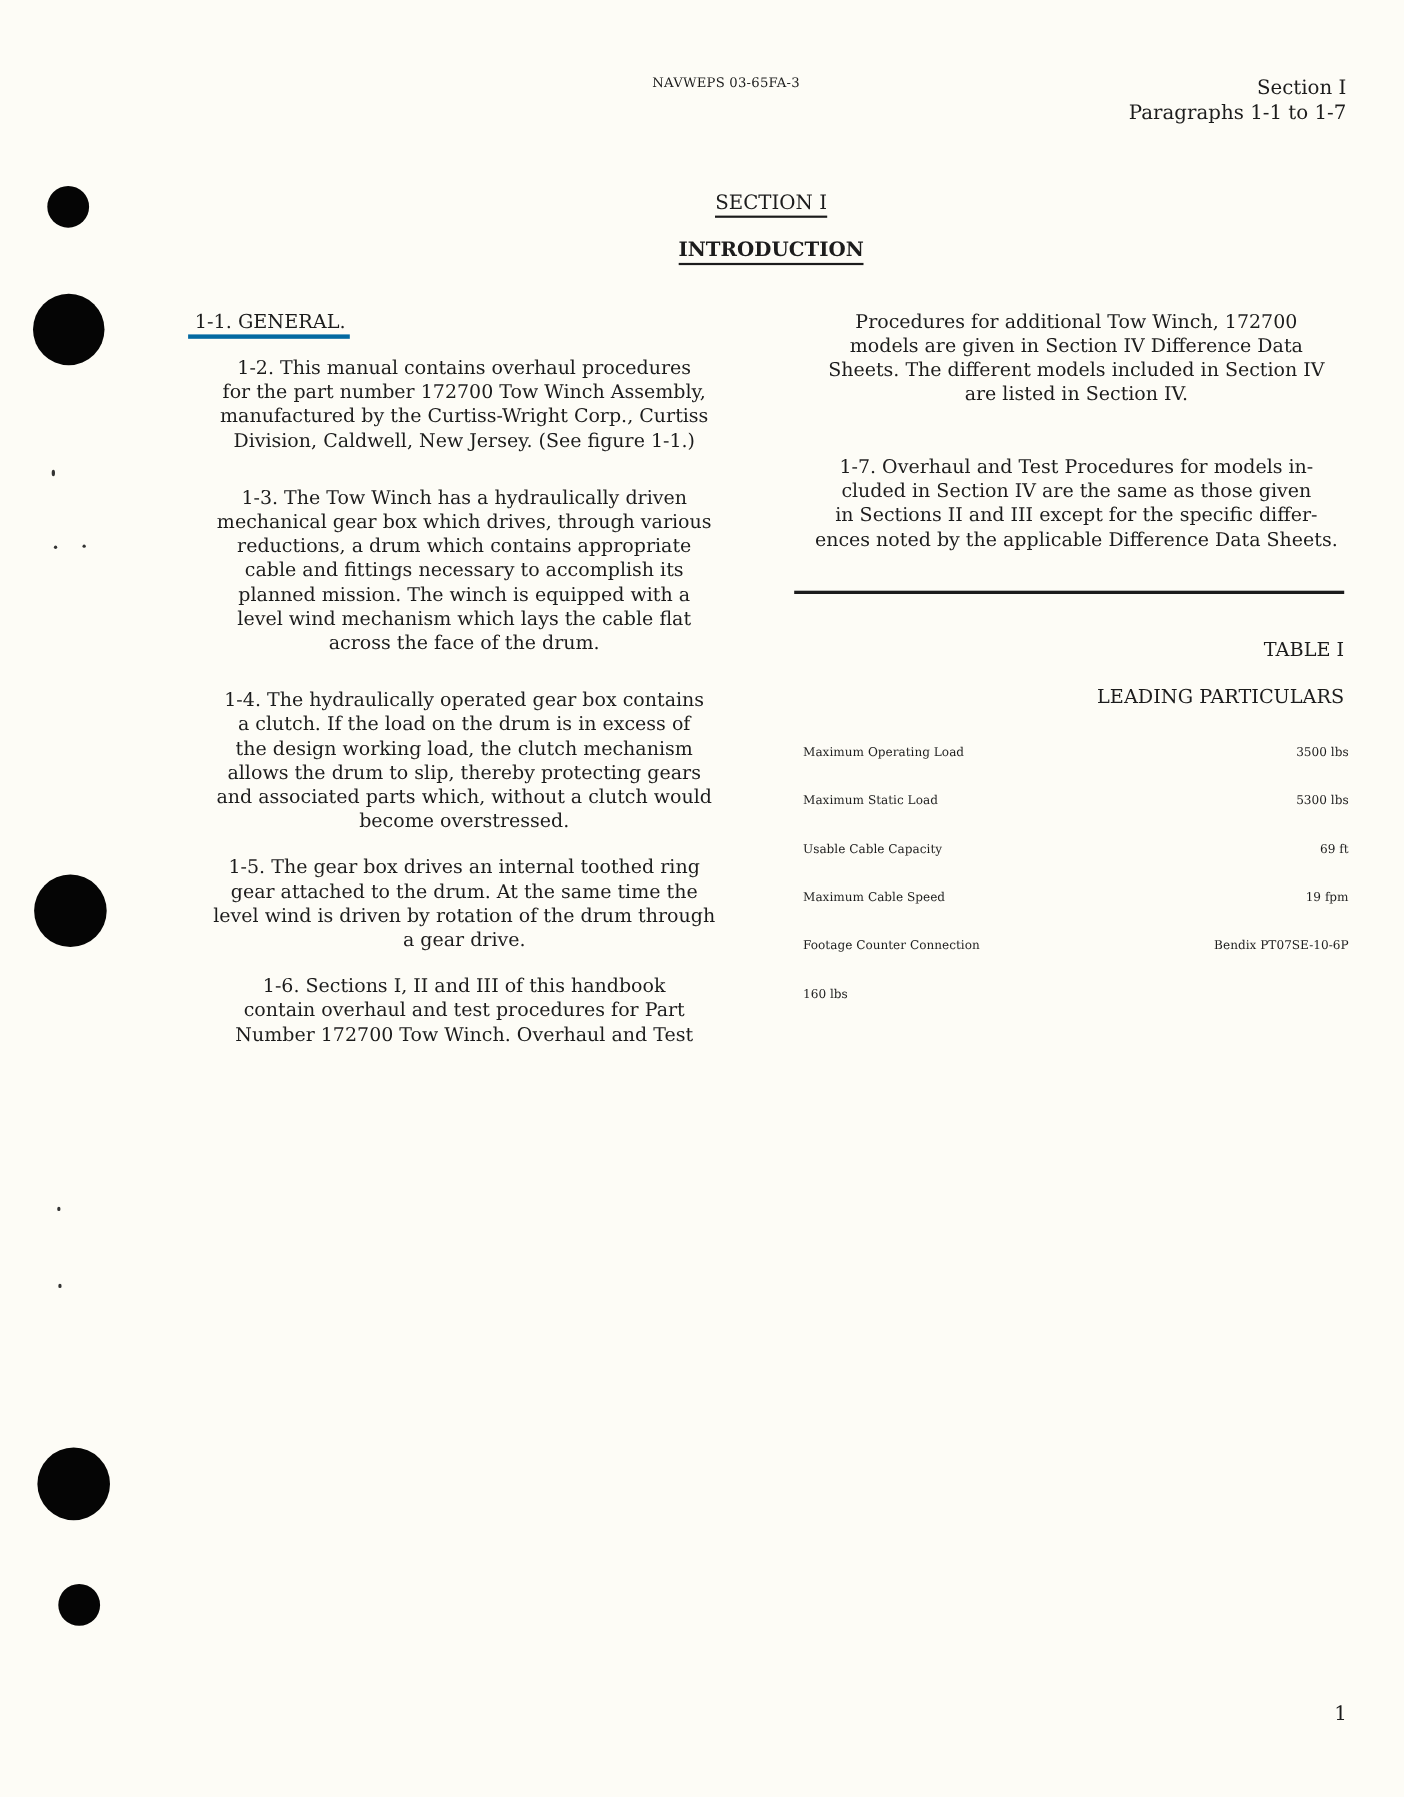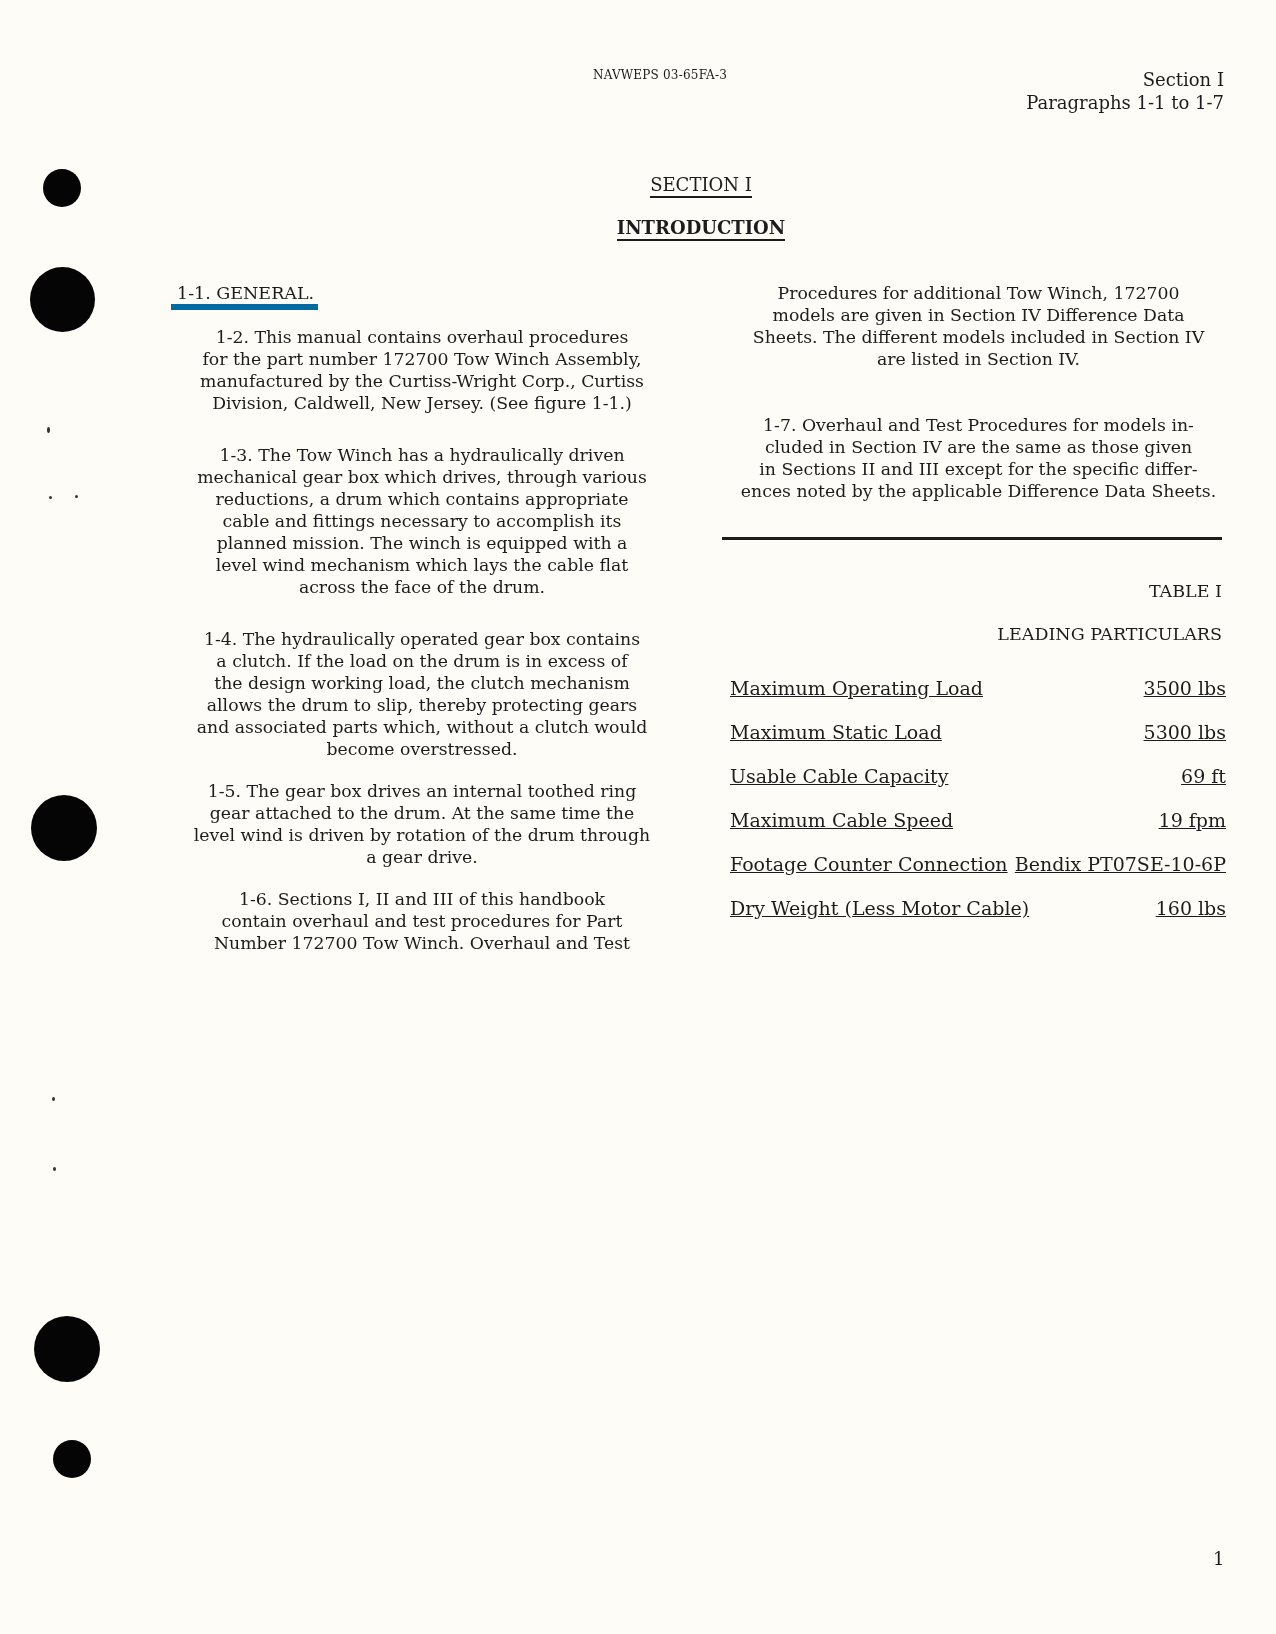--- a/index.html
+++ b/index.html
@@ -38,36 +38,35 @@
   .col-left {
     position: absolute; left: 177px; top: 282px; width: 490px;
     font-size: 17.3px; line-height: 22px;
   }
   .col-right {
     position: absolute; left: 731px; top: 282px; width: 495px;
     font-size: 17.3px; line-height: 22px;
   }
   .para { margin: 0; white-space: pre-line; text-align: center; }
   .gen-head {
-    display: inline-block; border-bottom: 6px solid #0369a1;
+    display: inline-block; border-bottom: 4px solid #0369a1;
     padding-right: 4px; margin-left: -6px; padding-left: 6px;
     font-size: 17.5px;
   }
   .rule {
     position: absolute; left: 722px; top: 537px; width: 500px;
     height: 3px; background: #1c1c1c;
   }
   .tbl-title {
     position: absolute; left: 722px; width: 500px; text-align: right;
     font-size: 17.5px;
   }
   .tbl {
     position: absolute; left: 730px; top: 677px; width: 496px;
-    font-size: 19px;
-    text-decoration: underline;
+    font-size: 11px;
   }
   .tbl-row {
     display: flex; justify-content: space-between; height: 44px;
   }
   .page-num {
     position: absolute; left: 1213px; top: 1548px; font-size: 18px;
   }
 </style>
 </head>
 <body>
@@ -158,18 +157,17 @@
   </div>
   <div class="tbl-row">
     <span>Maximum Cable Speed</span>
     <span>19 fpm</span>
   </div>
   <div class="tbl-row">
     <span>Footage Counter Connection</span>
     <span>Bendix PT07SE-10-6P</span>
   </div>
   <div class="tbl-row">
-    <span>Dry Weight (Less Motor Cable)</span>
     <span>160 lbs</span>
   </div>
 </div>
 
 <div class="page-num">1</div>
 
 </body></html>

